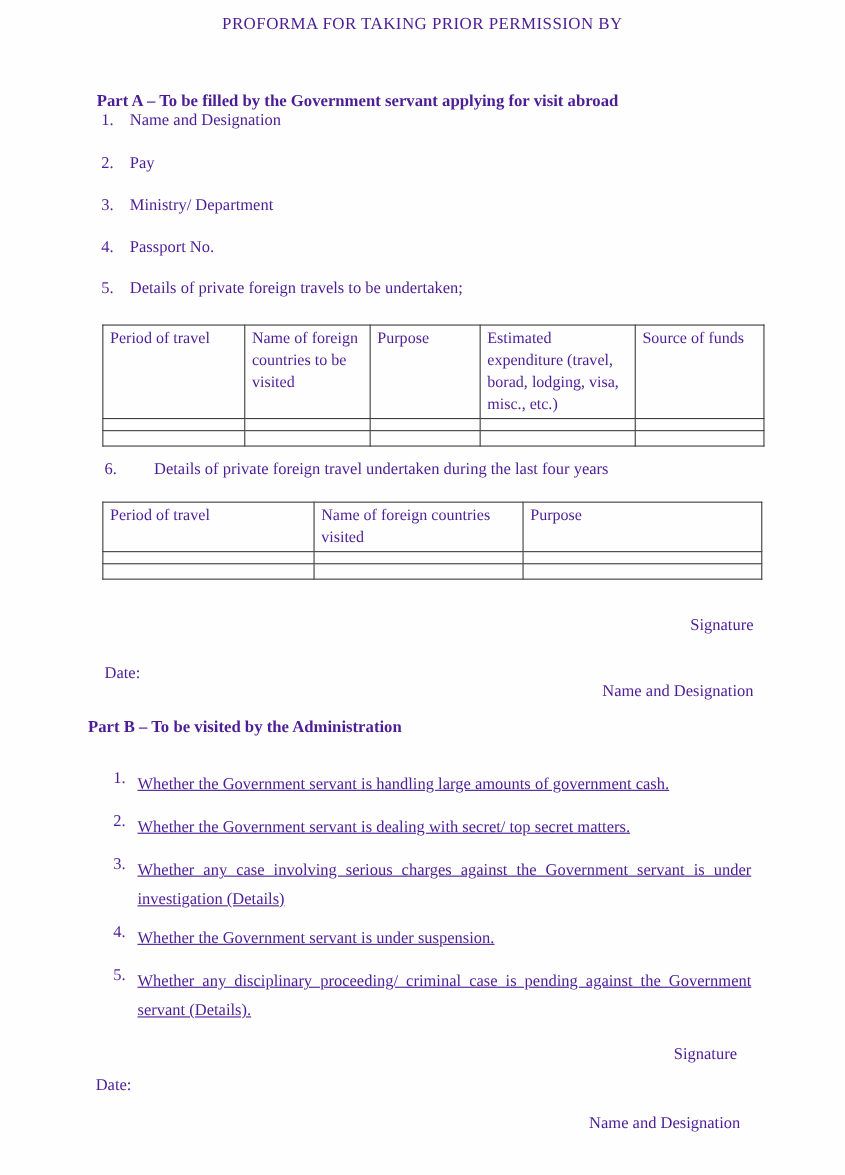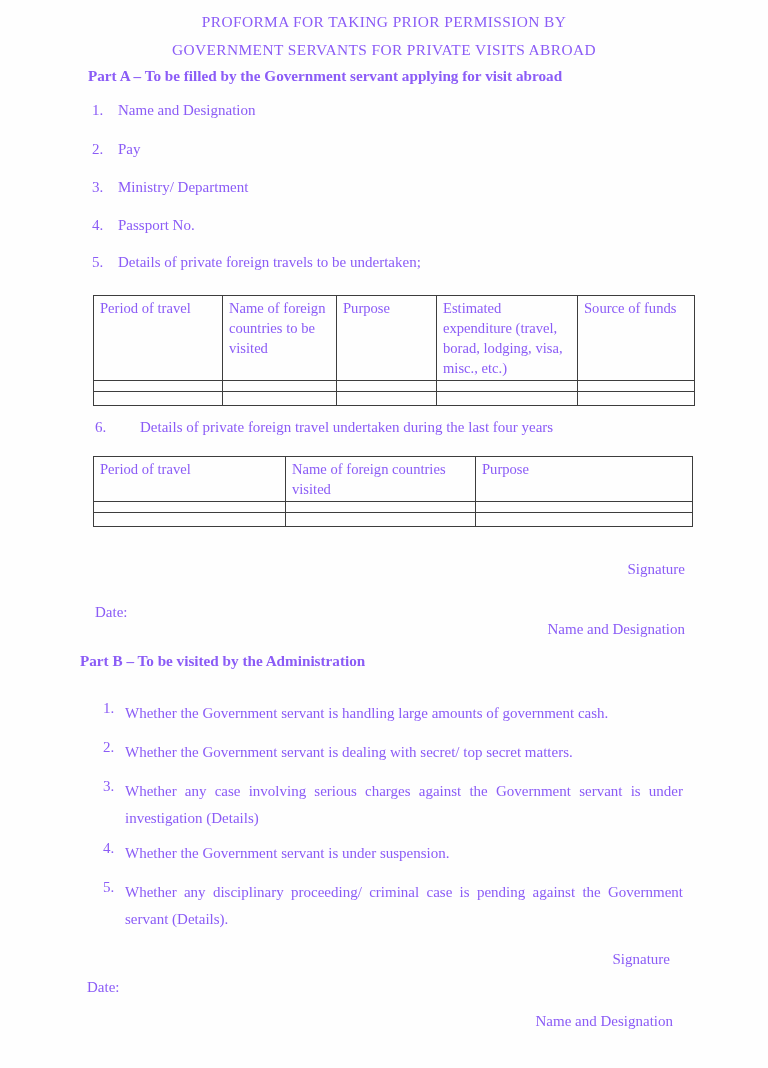--- a/index.html
+++ b/index.html
@@ -2,21 +2,21 @@
 <html><head>
 <meta charset="utf-8">
 <style>
   html, body { margin: 0; padding: 0; background: #ffffff; }
   .page {
     position: relative;
     width: 768px;
     height: 1068px;
     background: #fefefe;
     font-family: "Liberation Serif", "DejaVu Serif", serif;
-    color: #8b5cf6;
+    color: #4c1d95;
     overflow: hidden;
   }
   .abs { position: absolute; }
 
   
   .title-line {
     left: 0; width: 768px;
     text-align: center;
     font-size: 15.4px;
     letter-spacing: 0.4px;
@@ -55,32 +55,31 @@
   tr.fill-a td { height: 10px; padding: 0; }
   tr.fill-b td { height: 13px; padding: 0; }
 
   
   .right-label { text-align: right; font-size: 15px; white-space: nowrap; }
   .left-label  { font-size: 15px; white-space: nowrap; }
 
   
   .b-item { left: 103px; display: flex; font-size: 15px; }
   .b-item .num { width: 22px; flex: none; }
-  .b-item .txt { width: 558px; text-align: justify; line-height: 27px; }
+  .b-item .txt { width: 558px; text-align: justify; line-height: 27px; text-decoration: underline; }
   .b-item.single .txt { white-space: nowrap; text-align: left; }
 </style>
 </head>
 <body>
 
 <div class="page">
 
   <div class="abs title-line" style="top:13px">PROFORMA FOR TAKING PRIOR PERMISSION BY</div>
-  <div class="abs title-line" style="top:41px">GOVERNMENT SERVANTS FOR PRIVATE VISITS ABROAD</div>
 
-  <div class="abs sec-heading" style="top:67px;left:88px">Part A – To be filled by the Government servant applying for visit abroad</div>
+  <div class="abs sec-heading" style="top:83px;left:88px">Part A – To be filled by the Government servant applying for visit abroad</div>
 
   <div class="abs a-item" style="top:102px">
     <span class="num">1.</span>
     <span class="txt">Name and Designation</span>
   </div>
   <div class="abs a-item" style="top:141px">
     <span class="num">2.</span>
     <span class="txt">Pay</span>
   </div>
   <div class="abs a-item" style="top:179px">

